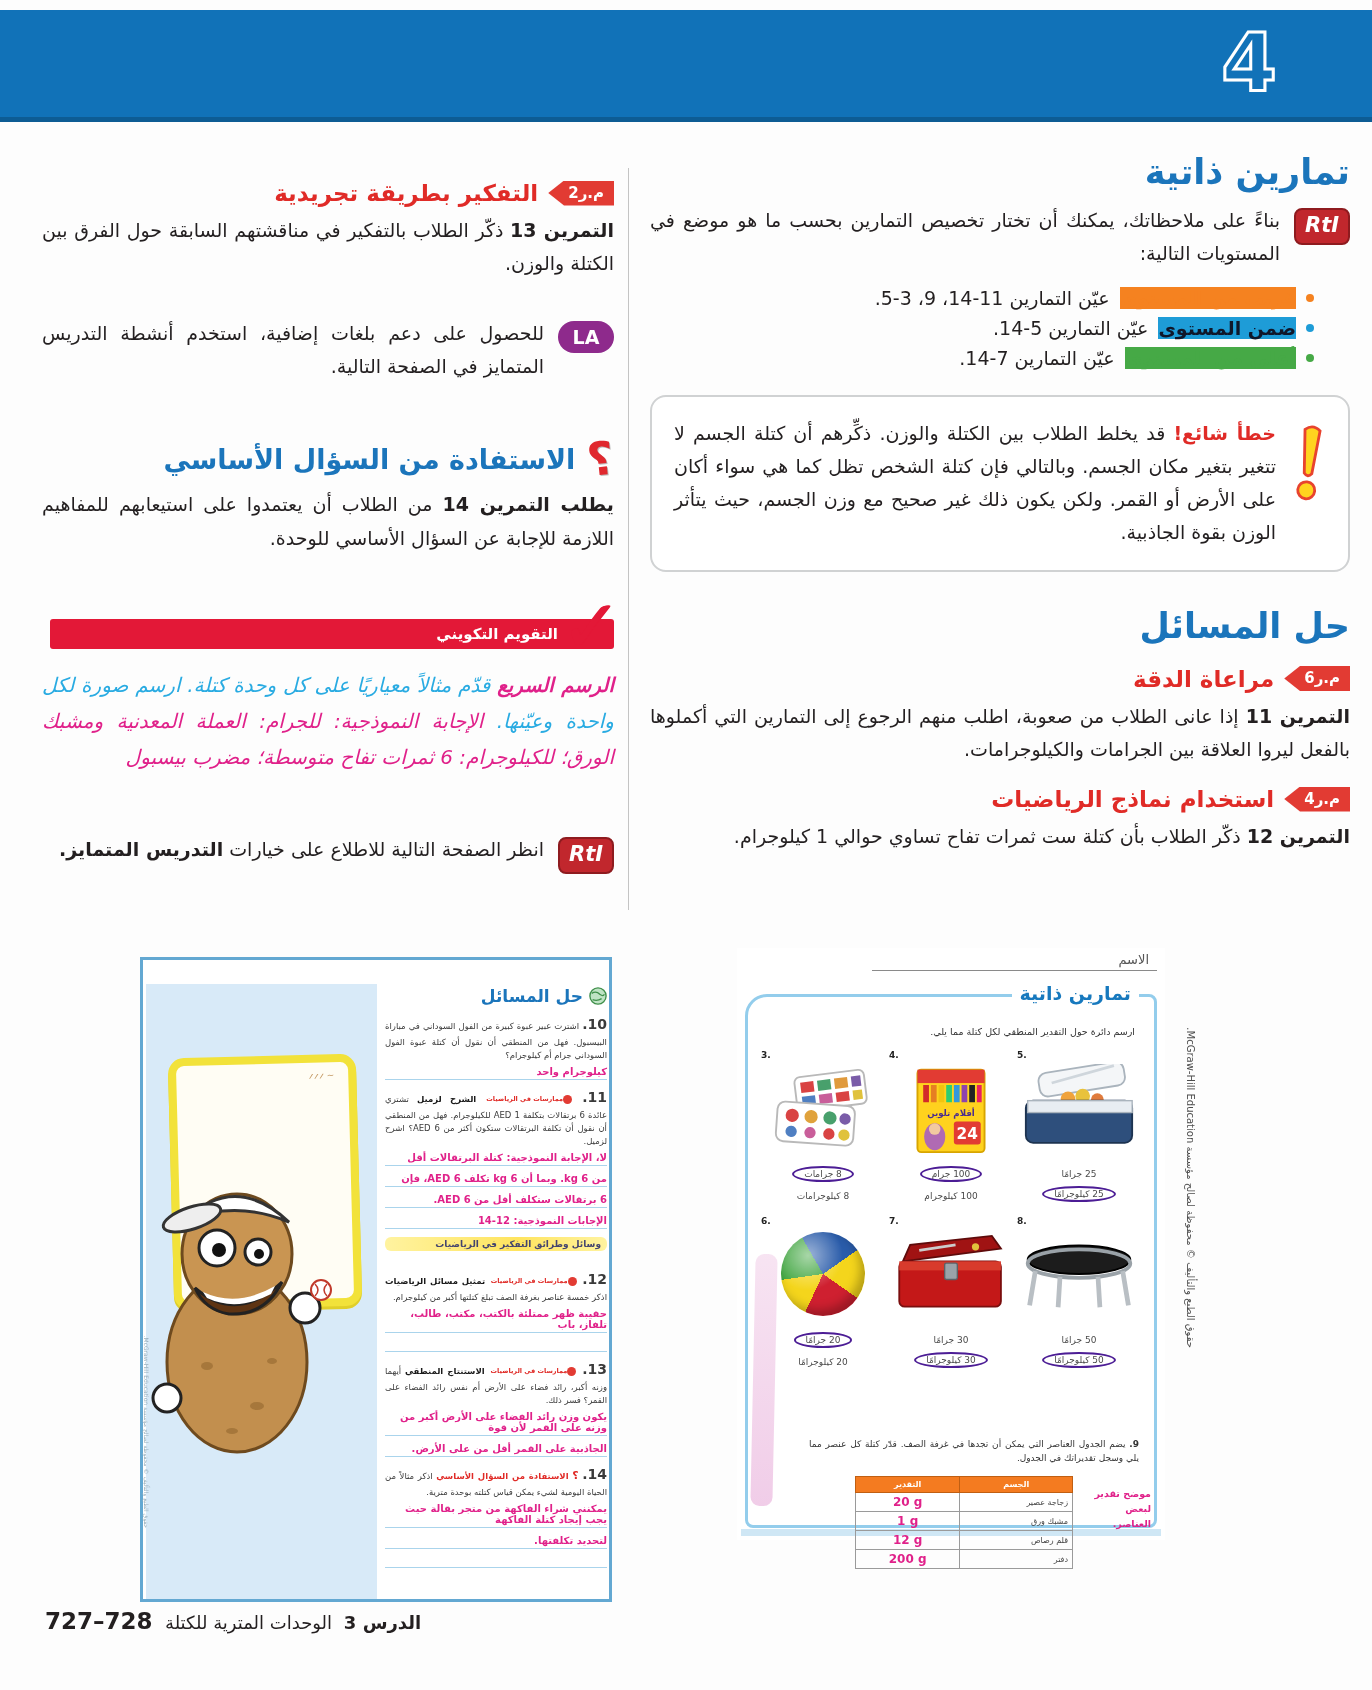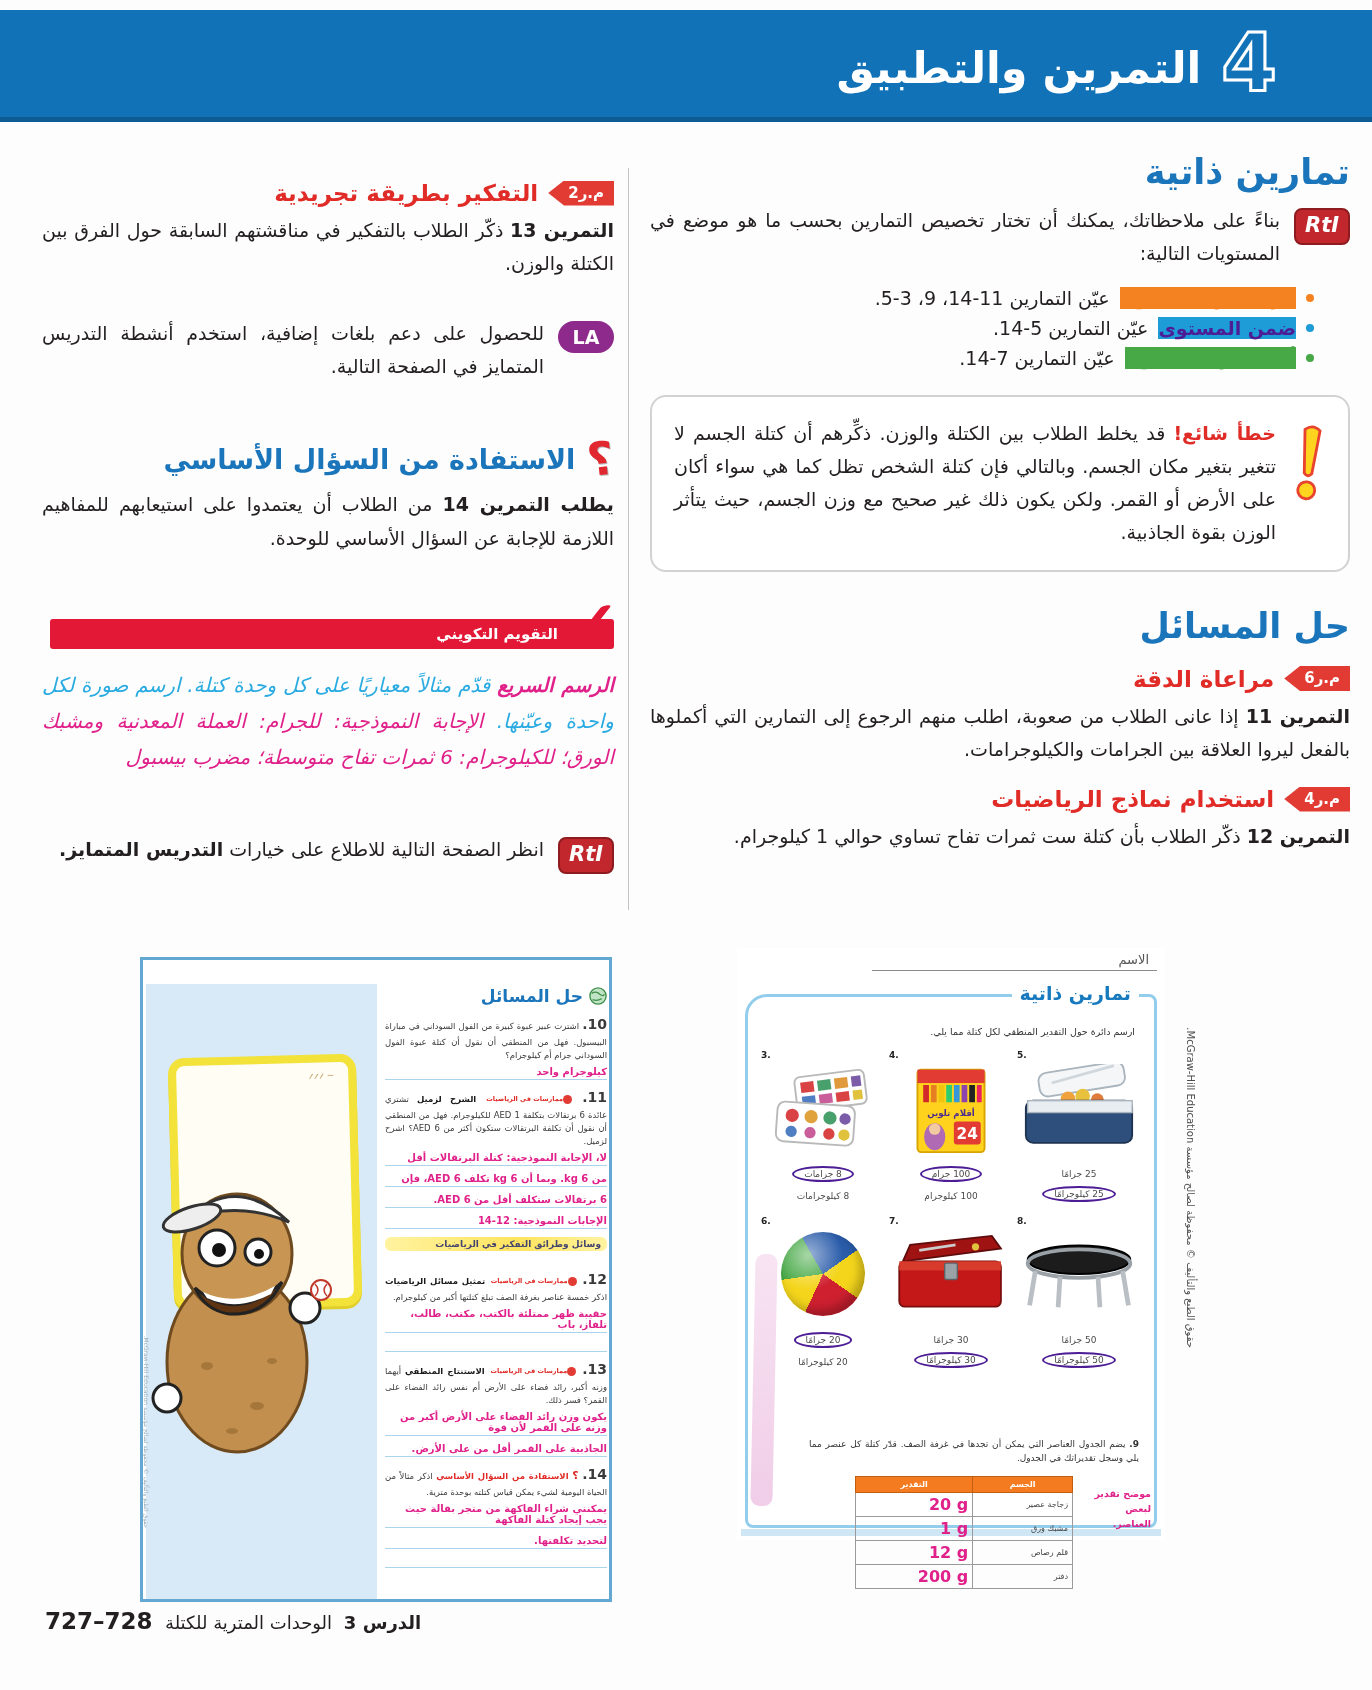--- a/index.html
+++ b/index.html
@@ -31,21 +31,21 @@
   .intro-row { display:flex; align-items:flex-start; gap:14px; }
 
   .rti-badge { flex:0 0 auto; display:inline-block; background:#c1272d; color:#fff;
                font-weight:bold; font-style:italic; font-size:21px; padding:5px 9px 7px;
                border-radius:8px; border:2px solid #8e1b1f; line-height:1; margin-top:4px; }
 
   .levels { margin:16px 36px 0 0; }
   .level { display:flex; align-items:baseline; gap:10px; font-size:19px; margin-bottom:8px; }
   .level .dot { width:8px; height:8px; border-radius:50%; align-self:center; flex:0 0 auto; }
   .lv-0 b, .lv-0 .dot { color:#f58220; background:#f58220; }
-  .lv-1 b, .lv-1 .dot { color:#4c1d95; background:#1e9cd7; }
+  .lv-1 b, .lv-1 .dot { color:#0f172a; background:#1e9cd7; }
   .lv-2 b, .lv-2 .dot { color:#46a946; background:#46a946; }
   .level .dot { color:transparent; }
 
   .error-box { margin-top:26px; border:2px solid #d0d2d3; border-radius:16px;
                padding:20px 22px; display:flex; gap:16px; background:#fff; }
   .excl-icon { flex:0 0 auto; transform:rotate(6deg); margin-top:6px; }
   .err-label { color:#e02b27; font-weight:bold; }
 
   .solving-title { margin-top:34px; }
   .sub-head { display:flex; align-items:center; gap:10px; margin:20px 0 8px; }
@@ -128,21 +128,21 @@
           box-shadow:inset -5px -6px 10px rgba(0,0,0,.25); }
   .tr-q9 { position:absolute; top:490px; right:26px; width:330px; font-size:9px; line-height:1.55;
            color:#333; text-align:justify; }
   .tr-note { position:absolute; left:356px; top:538px; width:58px; color:#e0218a; font-weight:bold;
              font-size:9.5px; line-height:1.6; text-align:right; }
   .tr-table { position:absolute; left:118px; top:528px; width:218px; border-collapse:collapse;
               direction:rtl; }
   .tr-table th { background:#f47b20; color:#fff; font-size:8px; font-weight:bold; padding:3px 2px;
                  border:1px solid #c05f12; }
   .tr-table td { border:1px solid #9a9a9a; font-size:8px; color:#444; padding:2px 4px; height:13px; }
-  .tr-table td.est { color:#e0218a; font-weight:bold; font-size:16px; text-align:right; direction:ltr; }
+  .tr-table td.est { color:#e0218a; font-weight:bold; font-size:12px; text-align:center; direction:ltr; }
   .highlight-streak { position:absolute; left:16px; top:306px; width:22px; height:252px;
                       background:linear-gradient(#f6dff0,#eec4e4); opacity:.85; border-radius:9px;
                       transform:rotate(1.2deg); }
 
   
   .vcopy { position:absolute; left:1196px; top:1038px; width:310px; font-size:10px; color:#4d4d4d;
            transform:rotate(90deg); transform-origin:0 0; direction:rtl; white-space:nowrap; }
   .vcopy-left { position:absolute; left:150px; top:1388px; width:140px; font-size:6px; color:#9ab0bd;
                 transform:rotate(90deg); transform-origin:0 0; direction:rtl; white-space:nowrap; }
 
@@ -151,21 +151,20 @@
                   color:#231f20; direction:ltr; }
   .footer-lesson { position:absolute; left:165px; top:1612px; font-size:18px; direction:rtl; }
   .footer-lesson b { margin-left:6px; }
 </style>
 </head>
 <body>
 
 <header class="topbar">
   <div class="topbar-inner">
     <span class="topbar-num">4</span>
-    <span class="topbar-title">التمرين والتطبيق</span>
   </div>
 </header>
 
 <div class="divider"></div>
 
 <section class="col-right">
   <h2 class="sec-title">تمارين ذاتية</h2>
 
   <div class="intro-row">
     <span class="rti-badge">RtI</span>

